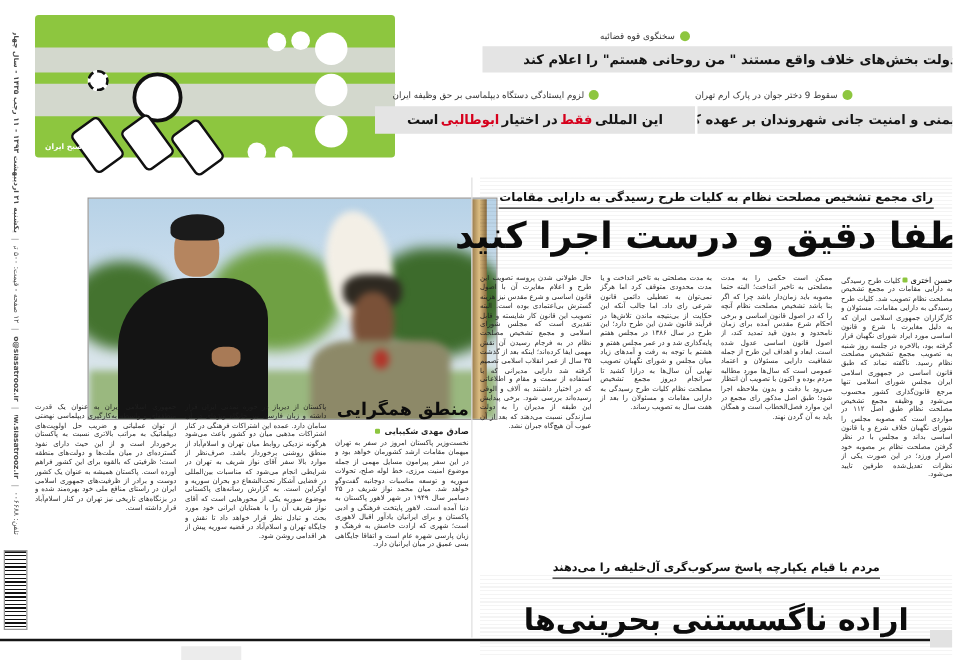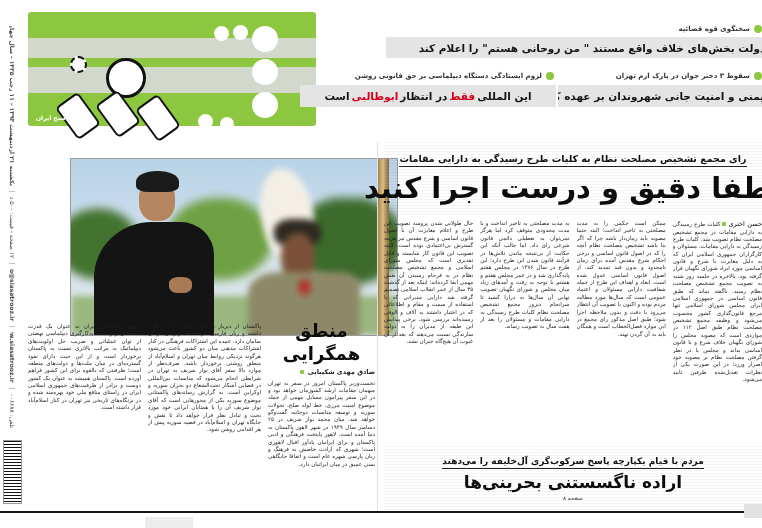--- a/index.html
+++ b/index.html
@@ -38,22 +38,22 @@
   .m-sun{left:42px;top:44px;width:13px;height:13px;border:2px dashed #111;}
   .m-rect{position:absolute;background:#fff;border:2px solid #111;border-radius:5px;
           width:24px;height:36px;transform:rotate(-36deg);}
   .m-r1{left:36px;top:84px;}
   .m-r2{left:76px;top:82px;}
   .m-r3{left:116px;top:86px;}
   .mast-sub{position:absolute;left:8px;bottom:5px;font-size:6px;font-weight:bold;color:#fff;}
   .sr{position:absolute;opacity:0;font-size:2px;pointer-events:none;}
 
   
-  .kicker{display:flex;align-items:center;justify-content:flex-start;gap:4px;
-          font-size:7px;font-weight:bold;color:#333;direction:rtl;}
+  .kicker{display:flex;align-items:center;justify-content:flex-end;gap:4px;
+          font-size:7px;font-weight:normal;color:#333;direction:rtl;}
   .dot{width:8px;height:8px;border-radius:50%;background:#8dc63f;flex:none;}
   .k1{left:480px;top:22px;width:282px;height:13px;}
   .k2r{left:556px;top:69px;width:206px;height:13px;}
   .k2l{left:314px;top:69px;width:240px;height:13px;}
   .strip{background:#e4e4e4;display:flex;align-items:center;justify-content:center;
          font-weight:bold;font-size:10.5px;color:#141414;white-space:nowrap;overflow:hidden;}
   .s1{left:386px;top:37px;width:412px;height:21px;align-items:center;}
   .s2r{left:558px;top:85px;width:204px;height:22px;}
   .s2l{left:300px;top:85px;width:256px;height:22px;z-index:3;}
   .red{color:#d6001c;}
@@ -93,34 +93,34 @@
                padding-bottom:2px;white-space:nowrap;}
   .lead-title{font-size:29px;font-weight:800;color:#0c0c0c;white-space:nowrap;margin:0;}
   .lead-cols{left:384px;top:220px;width:378px;height:224px;display:flex;gap:7px;direction:rtl;}
   .lcol{flex:1;font-size:5.6px;line-height:1.32;text-align:justify;color:#1f1f1f;overflow:hidden;}
   .byline{font-size:6.5px;font-weight:normal;color:#000;}
   .bdot{display:inline-block;width:4px;height:4px;background:#8dc63f;border-radius:1px;margin:0 2px;}
 
   
   .pak-col{font-size:5.6px;line-height:1.32;text-align:justify;color:#1f1f1f;overflow:hidden;}
   .pak-c{left:268px;top:320px;width:107px;height:190px;}
-  .pak-title{margin:0 0 3px;text-align:center;font-size:18px;font-weight:800;
+  .pak-title{margin:0 0 3px;font-size:14px;font-weight:800;
              line-height:1.25;color:#0c0c0c;}
   .pak-title span{display:block;}
   .pak-byline{display:flex;align-items:center;justify-content:flex-start;gap:2px;
               font-size:6.5px;font-weight:bold;margin:3px 0;}
   .pak-b{left:148px;top:323px;width:113px;height:186px;}
   .pak-a{left:28px;top:323px;width:113px;height:186px;}
 
   
-  .bottom{left:384px;top:446px;width:378px;height:64px;display:flex;flex-direction:column;
+  .bottom{left:384px;top:460px;width:378px;height:64px;display:flex;flex-direction:column;
           align-items:center;justify-content:center;gap:3px;}
   .b-kicker{font-size:9px;font-weight:bold;color:#111;border-bottom:1px solid #222;
             padding-bottom:2px;white-space:nowrap;}
-  .b-title{font-size:17px;font-weight:800;color:#0c0c0c;margin:0;white-space:nowrap;text-align:center;}
+  .b-title{font-size:24px;font-weight:800;color:#0c0c0c;margin:16px;white-space:nowrap;text-align:center;}
   .pageref{font-size:5px;color:#666;font-weight:bold;}
 
   
   .footer-rule{left:0;top:511px;width:744px;height:2px;background:#151515;}
   .stub1{left:145px;top:517px;width:48px;height:11px;background:#ececec;}
   .stub2{left:744px;top:504px;width:18px;height:14px;background:#e2e2e2;}
 </style>
 </head>
 <body>
 
@@ -157,34 +157,34 @@
   <div class="abs kicker k1">
     <span class="dot"></span>
     <span>سخنگوی قوه قضائیه</span>
   </div>
   <div class="abs strip s1">
     <span>دولت بخش‌های خلاف واقع مستند " من روحانی هستم" را اعلام کند</span>
   </div>
 
   <div class="abs kicker k2r">
     <span class="dot"></span>
-    <span>سقوط ۳ دختر جوان در پارک ارم تهران</span>
+    <span>سقوط 9 دختر جوان در پارک ارم تهران</span>
   </div>
   <div class="abs strip s2r">
     <span>حفظ ایمنی و امنیت جانی شهروندان بر عهده کیست؟</span>
   </div>
 
   <div class="abs kicker k2l">
     <span class="dot"></span>
-    <span>لزوم ایستادگی دستگاه دیپلماسی بر حق قانونی روشن</span>
+    <span>لزوم ایستادگی دستگاه دیپلماسی بر حق وظیفه ایران</span>
   </div>
   <div class="abs strip s2l">
     <span>این المللی</span>
     <span class="red">فقط</span>
-    <span>در انتظار</span>
+    <span>در اختیار</span>
     <span class="red">ابوطالبی</span>
     <span>است</span>
   </div>
 
   <figure class="abs photo">
     <div class="ph trees"></div>
     <div class="ph grass"></div>
     <div class="ph guard">
       <div class="ph g-plume"></div>
       <div class="ph g-cap"></div>

